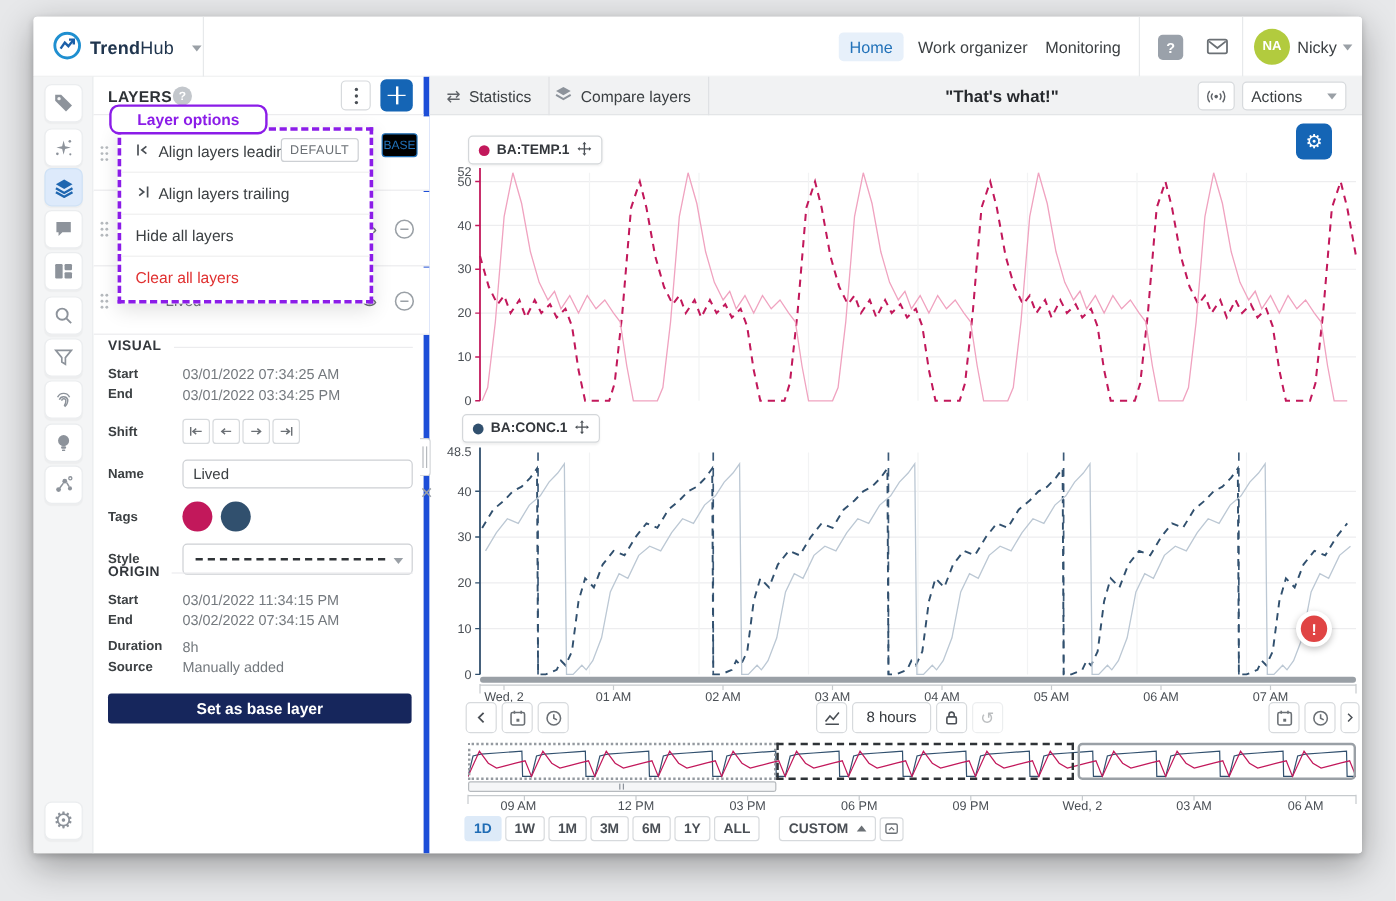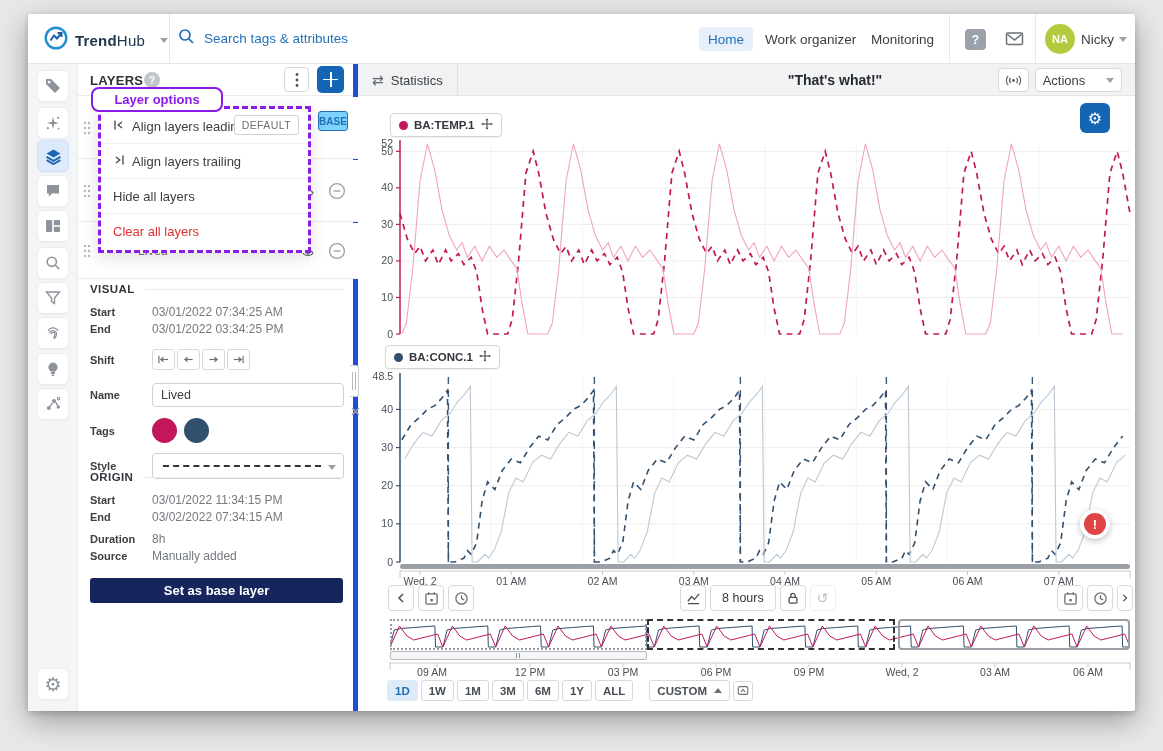--- a/index.html
+++ b/index.html
@@ -45,21 +45,21 @@
   .kebab-btn { position:absolute; left:206px; top:3px; width:25px; height:25px; background:#fff; border:1px solid #d7dadd; border-radius:4px;
                display:flex; align-items:center; justify-content:center; cursor:pointer; }
   .add-btn { position:absolute; left:239px; top:2px; width:27px; height:27px; background:#1565b5; border-radius:5px; cursor:pointer; }
   .add-btn::before,.add-btn::after { content:""; position:absolute; background:#fff; }
   .add-btn::before { left:13px; top:6px; width:1.8px; height:15px; }
   .add-btn::after  { left:6px; top:12.6px; width:15px; height:1.8px; }
 
   .hid-row { position:absolute; left:0; width:280px; background:#fff; border-bottom:1px solid #ececee; z-index:1; }
   .row-handle { position:absolute; left:5px; top:50%; margin-top:-8px; }
   .base-chip { position:absolute; left:240px; top:14px; width:30px; height:20px; border:1px solid #2272b9; border-radius:3px;
-               color:#2272b9; font-size:10px; font-weight:700; display:flex; align-items:center; justify-content:center; background:#7dd3fc; }
+               color:#2272b9; font-size:10px; font-weight:400; display:flex; align-items:center; justify-content:center; background:#000000; }
   .hid-name { position:absolute; left:60px; top:50%; transform:translateY(-50%); font-size:12.5px; color:#74797e; }
   .eye-pos { position:absolute; left:223px; top:50%; margin-top:-6px; cursor:pointer; }
   .minus-pos { position:absolute; left:250px; top:50%; margin-top:-9px; cursor:pointer; }
 
   .dropdown { position:absolute; left:20px; top:42px; width:213px; height:147px; background:#fff; border:3px dashed #8b1ce8;
               z-index:6; box-shadow:0 5px 16px rgba(0,0,0,.12); }
   .dd-item { position:relative; height:35px; display:flex; align-items:center; padding-left:12px; gap:7px;
              font-size:13px; color:#3c4043; cursor:pointer; border-bottom:1px solid #efefef; }
   .dd-item:last-child { border-bottom:none; }
   .dd-item.danger { color:#e03131; }
@@ -146,29 +146,20 @@
         <svg width="24" height="24" viewBox="0 0 24 24">
             <circle cx="12" cy="12" r="10.3" fill="none" stroke="#1f8fd0" stroke-width="2.4"></circle>
             <polyline points="6.5,14.5 10,9.5 13,12.5 17.5,7" fill="none" stroke="#1b5fa8" stroke-width="2"></polyline>
             <polyline points="13.5,7 17.5,7 17.5,11" fill="none" stroke="#1b5fa8" stroke-width="2"></polyline>
           </svg>
       </span>
       <span class="brand"><b>Trend</b><span>Hub</span></span>
       <span class="chev" style="margin-left:8px"></span>
     </div>
     <div class="tb-divider" style="left:141px"></div>
-    <div class="search-wrap">
-      <span>
-        <svg width="17" height="17" viewBox="0 0 17 17">
-            <circle cx="7" cy="7" r="5" fill="none" stroke="#2272b9" stroke-width="1.7"></circle>
-            <line x1="10.8" y1="10.8" x2="15" y2="15" stroke="#2272b9" stroke-width="1.7"></line>
-          </svg>
-      </span>
-      <span class="search-text">Search tags &amp; attributes</span>
-    </div>
     <div class="nav-item active" style="left:671px">Home</div>
     <div class="nav-item" style="left:728px">Work organizer</div>
     <div class="nav-item" style="left:834px">Monitoring</div>
     <div class="tb-divider" style="left:921px"></div>
     <div class="help-btn">?</div>
     <div class="mail-btn">
       <svg width="19" height="17" viewBox="0 0 19 17">
           <rect x="1.5" y="3" width="16" height="11.5" rx="1.5" fill="none" stroke="#6b7075" stroke-width="1.5"></rect>
           <polyline points="2.5,4.5 9.5,10 16.5,4.5" fill="none" stroke="#6b7075" stroke-width="1.5"></polyline>
         </svg>
@@ -461,20 +452,29 @@
           <line x1="8" y1="1" x2="1" y2="8" stroke="#9aa0a6" stroke-width="1.3"></line>
         </svg>
     </span>
   </div>
 
   <div class="main">
     <div class="mtoolbar">
       <div class="mt-group" style="left:0">
         <span style="color:#5f6368;font-size:14px">⇄</span>
         <span>Statistics</span>
+      </div>
+      <div class="mt-group" style="left:90px">
+        <span>
+          <svg width="15" height="15" viewBox="0 0 16 16">
+              <path d="M8 1.5 L14.5 5.2 8 8.9 1.5 5.2 Z" fill="#8d939b"></path>
+              <path d="M1.5 8.6 L8 12.3 14.5 8.6" fill="none" stroke="#8d939b" stroke-width="1.8"></path>
+            </svg>
+        </span>
+        <span>Compare layers</span>
       </div>
       <div class="mt-title">"That's what!"</div>
       <div class="wbtn live-btn">
         <svg width="17" height="13" viewBox="0 0 18 14" fill="none" stroke="#5f6368" stroke-width="1.3">
             <circle cx="9" cy="7" r="1.6" fill="#5f6368" stroke="none"></circle>
             <path d="M5.8 4.2 a4.4 4.4 0 0 0 0 5.6"></path>
             <path d="M12.2 4.2 a4.4 4.4 0 0 1 0 5.6"></path>
             <path d="M3.2 2 a7.6 7.6 0 0 0 0 10"></path>
             <path d="M14.8 2 a7.6 7.6 0 0 1 0 10"></path>
           </svg>

